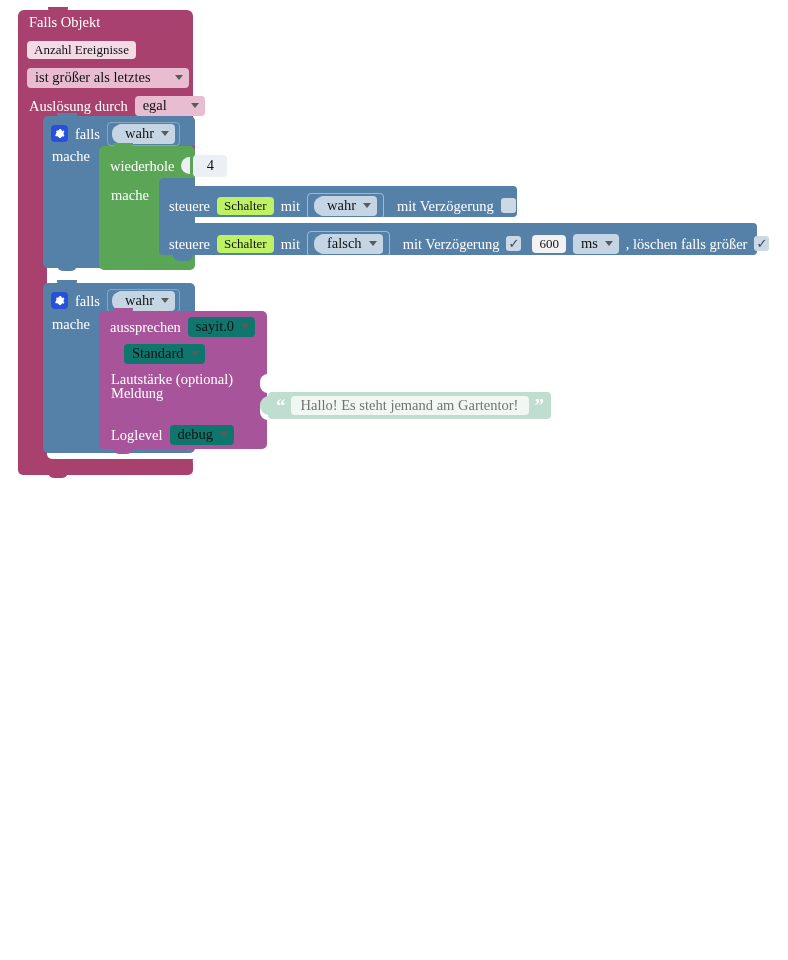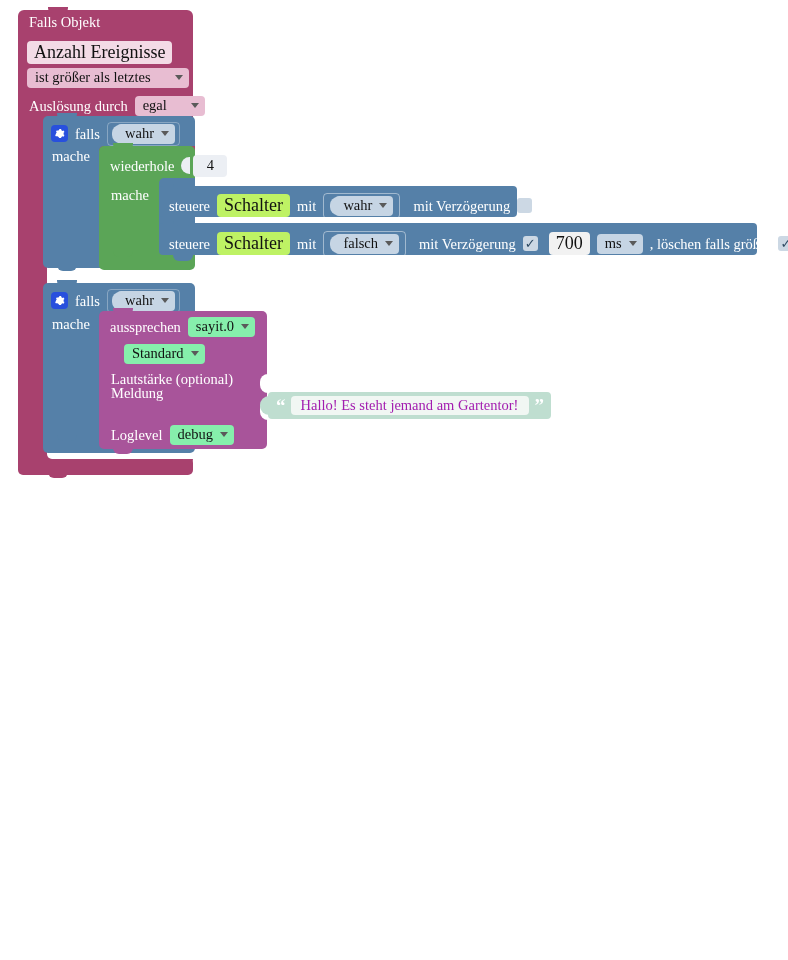--- a/index.html
+++ b/index.html
@@ -29,33 +29,33 @@
     background-position:19px 10px, 19px 10px;
     background-blend-mode:lighten;
   }
   #blocks{position:absolute;left:0;top:0;width:768px;height:487px;}
 
   
   .blk{position:absolute;box-sizing:border-box;}
   .lbl{color:#ffffff;font-size:14.5px;line-height:1;white-space:nowrap;}
   .fieldtxt{
     display:inline-block;background:#f2f2f2;color:#111;
-    border-radius:4px;padding:2px 7px 3px;font-size:18px;line-height:1;
+    border-radius:4px;padding:2px 7px 3px;font-size:13px;line-height:1;
     white-space:nowrap;
     text-align:center;
   }
   .fieldtxt.dark{background:#bef264;}
   .drop{
     display:inline-flex;align-items:center;gap:7px;
     background:rgba(255,255,255,.62);color:#111;border-radius:4px;
     padding:2px 6px 3px 8px;font-size:14.5px;line-height:1;white-space:nowrap;
   }
   .drop.lightblue{background:#c6d5e4;}
   .drop.pinkish{background:#e8bdd2;gap:24px;}
-  .drop.magenta{background:#86efac;}
+  .drop.magenta{background:#0f766e;}
   .caret{width:0;height:0;border-left:4px solid transparent;border-right:4px solid transparent;border-top:5px solid #5a5a5a;display:inline-block;}
   .row{position:absolute;display:flex;align-items:center;gap:7px;}
 
   
   .gear{
     width:17px;height:17px;border-radius:4px;background:#2850dd;
     display:inline-flex;align-items:center;justify-content:center;flex:0 0 auto;
   }
   .gear svg{display:block;}
 
@@ -155,21 +155,21 @@
   }
 
   
   #b-string{
     left:268px;top:392px;width:283px;height:27px;
     background:#bfded0;border-radius:4px;display:flex;align-items:center;gap:6px;
     padding:0 8px;box-sizing:border-box;
   }
   .quote{color:#ffffff;font-size:19px;line-height:1;font-weight:bold;letter-spacing:-1px;}
   .strfield{
-    flex:1;background:#f1f7f3;color:#a21caf;border-radius:4px;
+    flex:1;background:#f1f7f3;color:#737373;border-radius:4px;
     padding:2px 6px 3px;font-size:14.5px;line-height:1;text-align:center;white-space:nowrap;
   }
   .strplug{
     position:absolute;left:-8px;top:4px;width:9px;height:19px;
     background:#bfded0;border-radius:9px 0 0 9px;
   }
 </style>
 </head>
 <body>
 
@@ -270,21 +270,21 @@
     <span class="lbl">mit</span>
     <span class="valwrap">
       <span class="valplug"></span>
       <span class="drop lightblue">
         <span>falsch</span>
         <span class="caret"></span>
       </span>
     </span>
     <span class="lbl" style="margin-left:6px;">mit Verzögerung</span>
     <span class="cbox">✓</span>
-    <span class="fieldtxt" style="margin-left:4px;">700</span>
+    <span class="fieldtxt" style="margin-left:4px;">600</span>
     <span class="drop lightblue">
       <span>ms</span>
       <span class="caret"></span>
     </span>
     <span class="lbl">, löschen falls größer</span>
     <span class="cbox">✓</span>
   </div>
 
   <div class="blk" id="b-if2">
     <div class="notch-top"></div>

